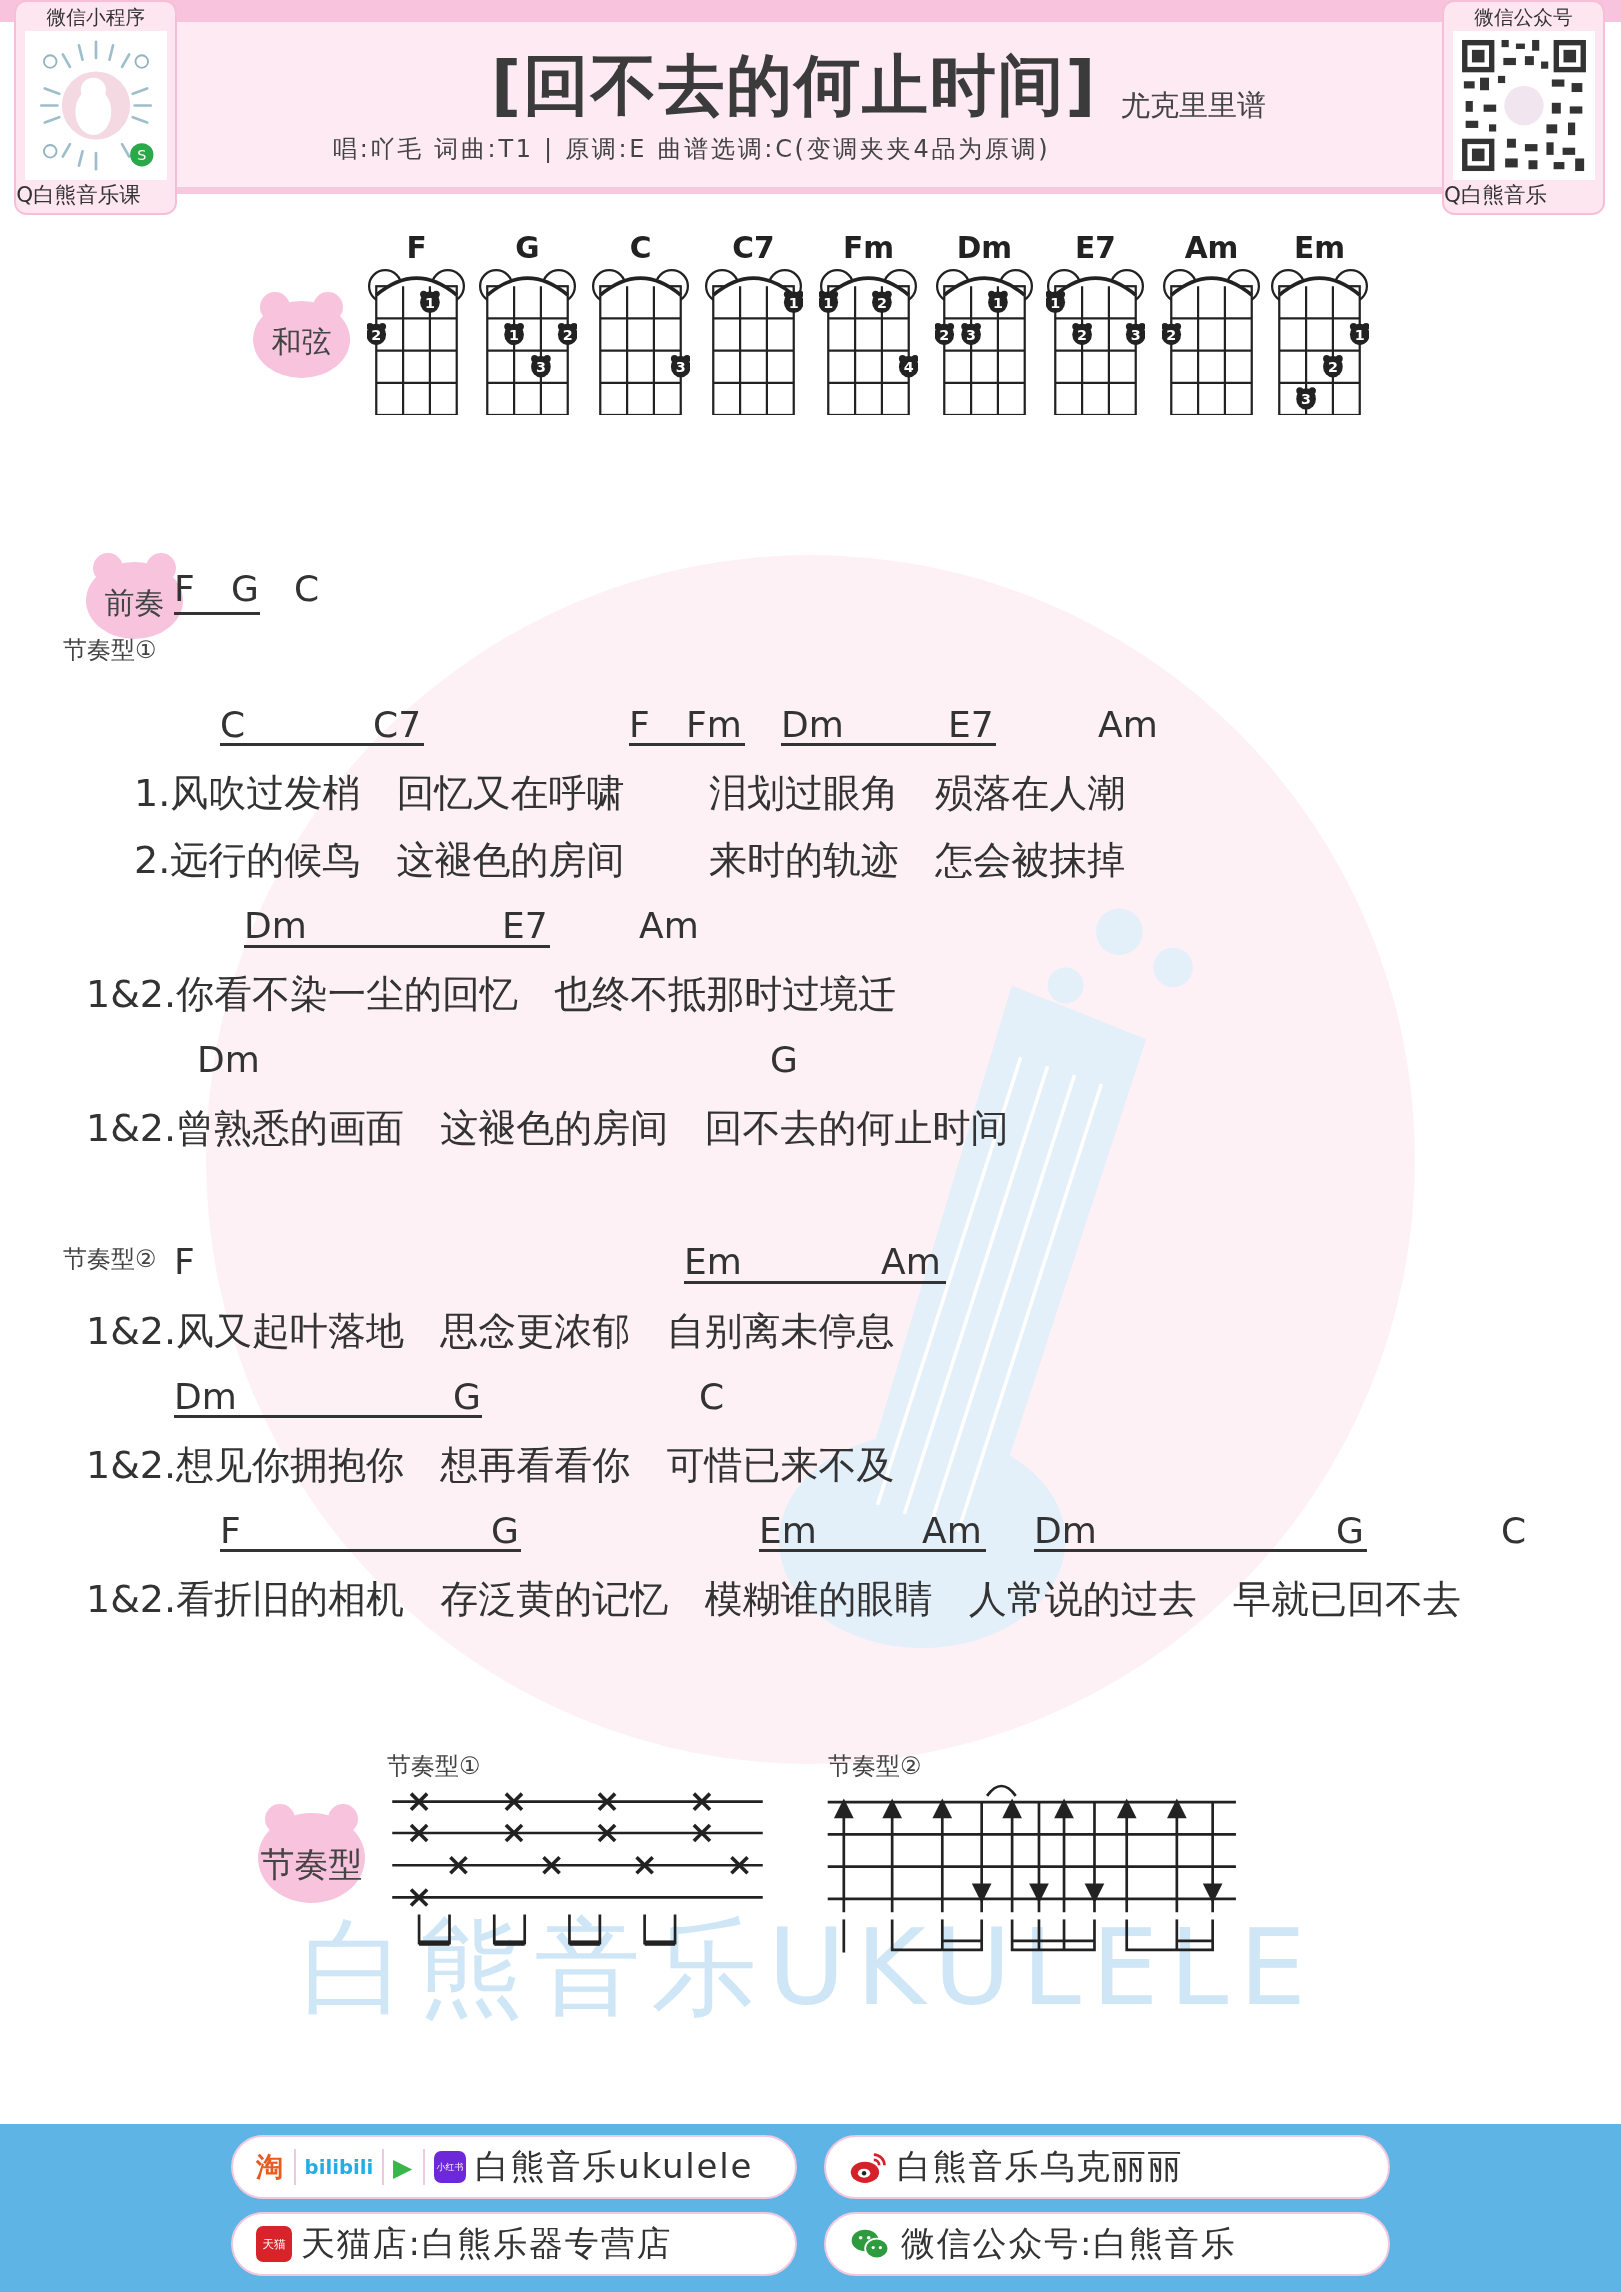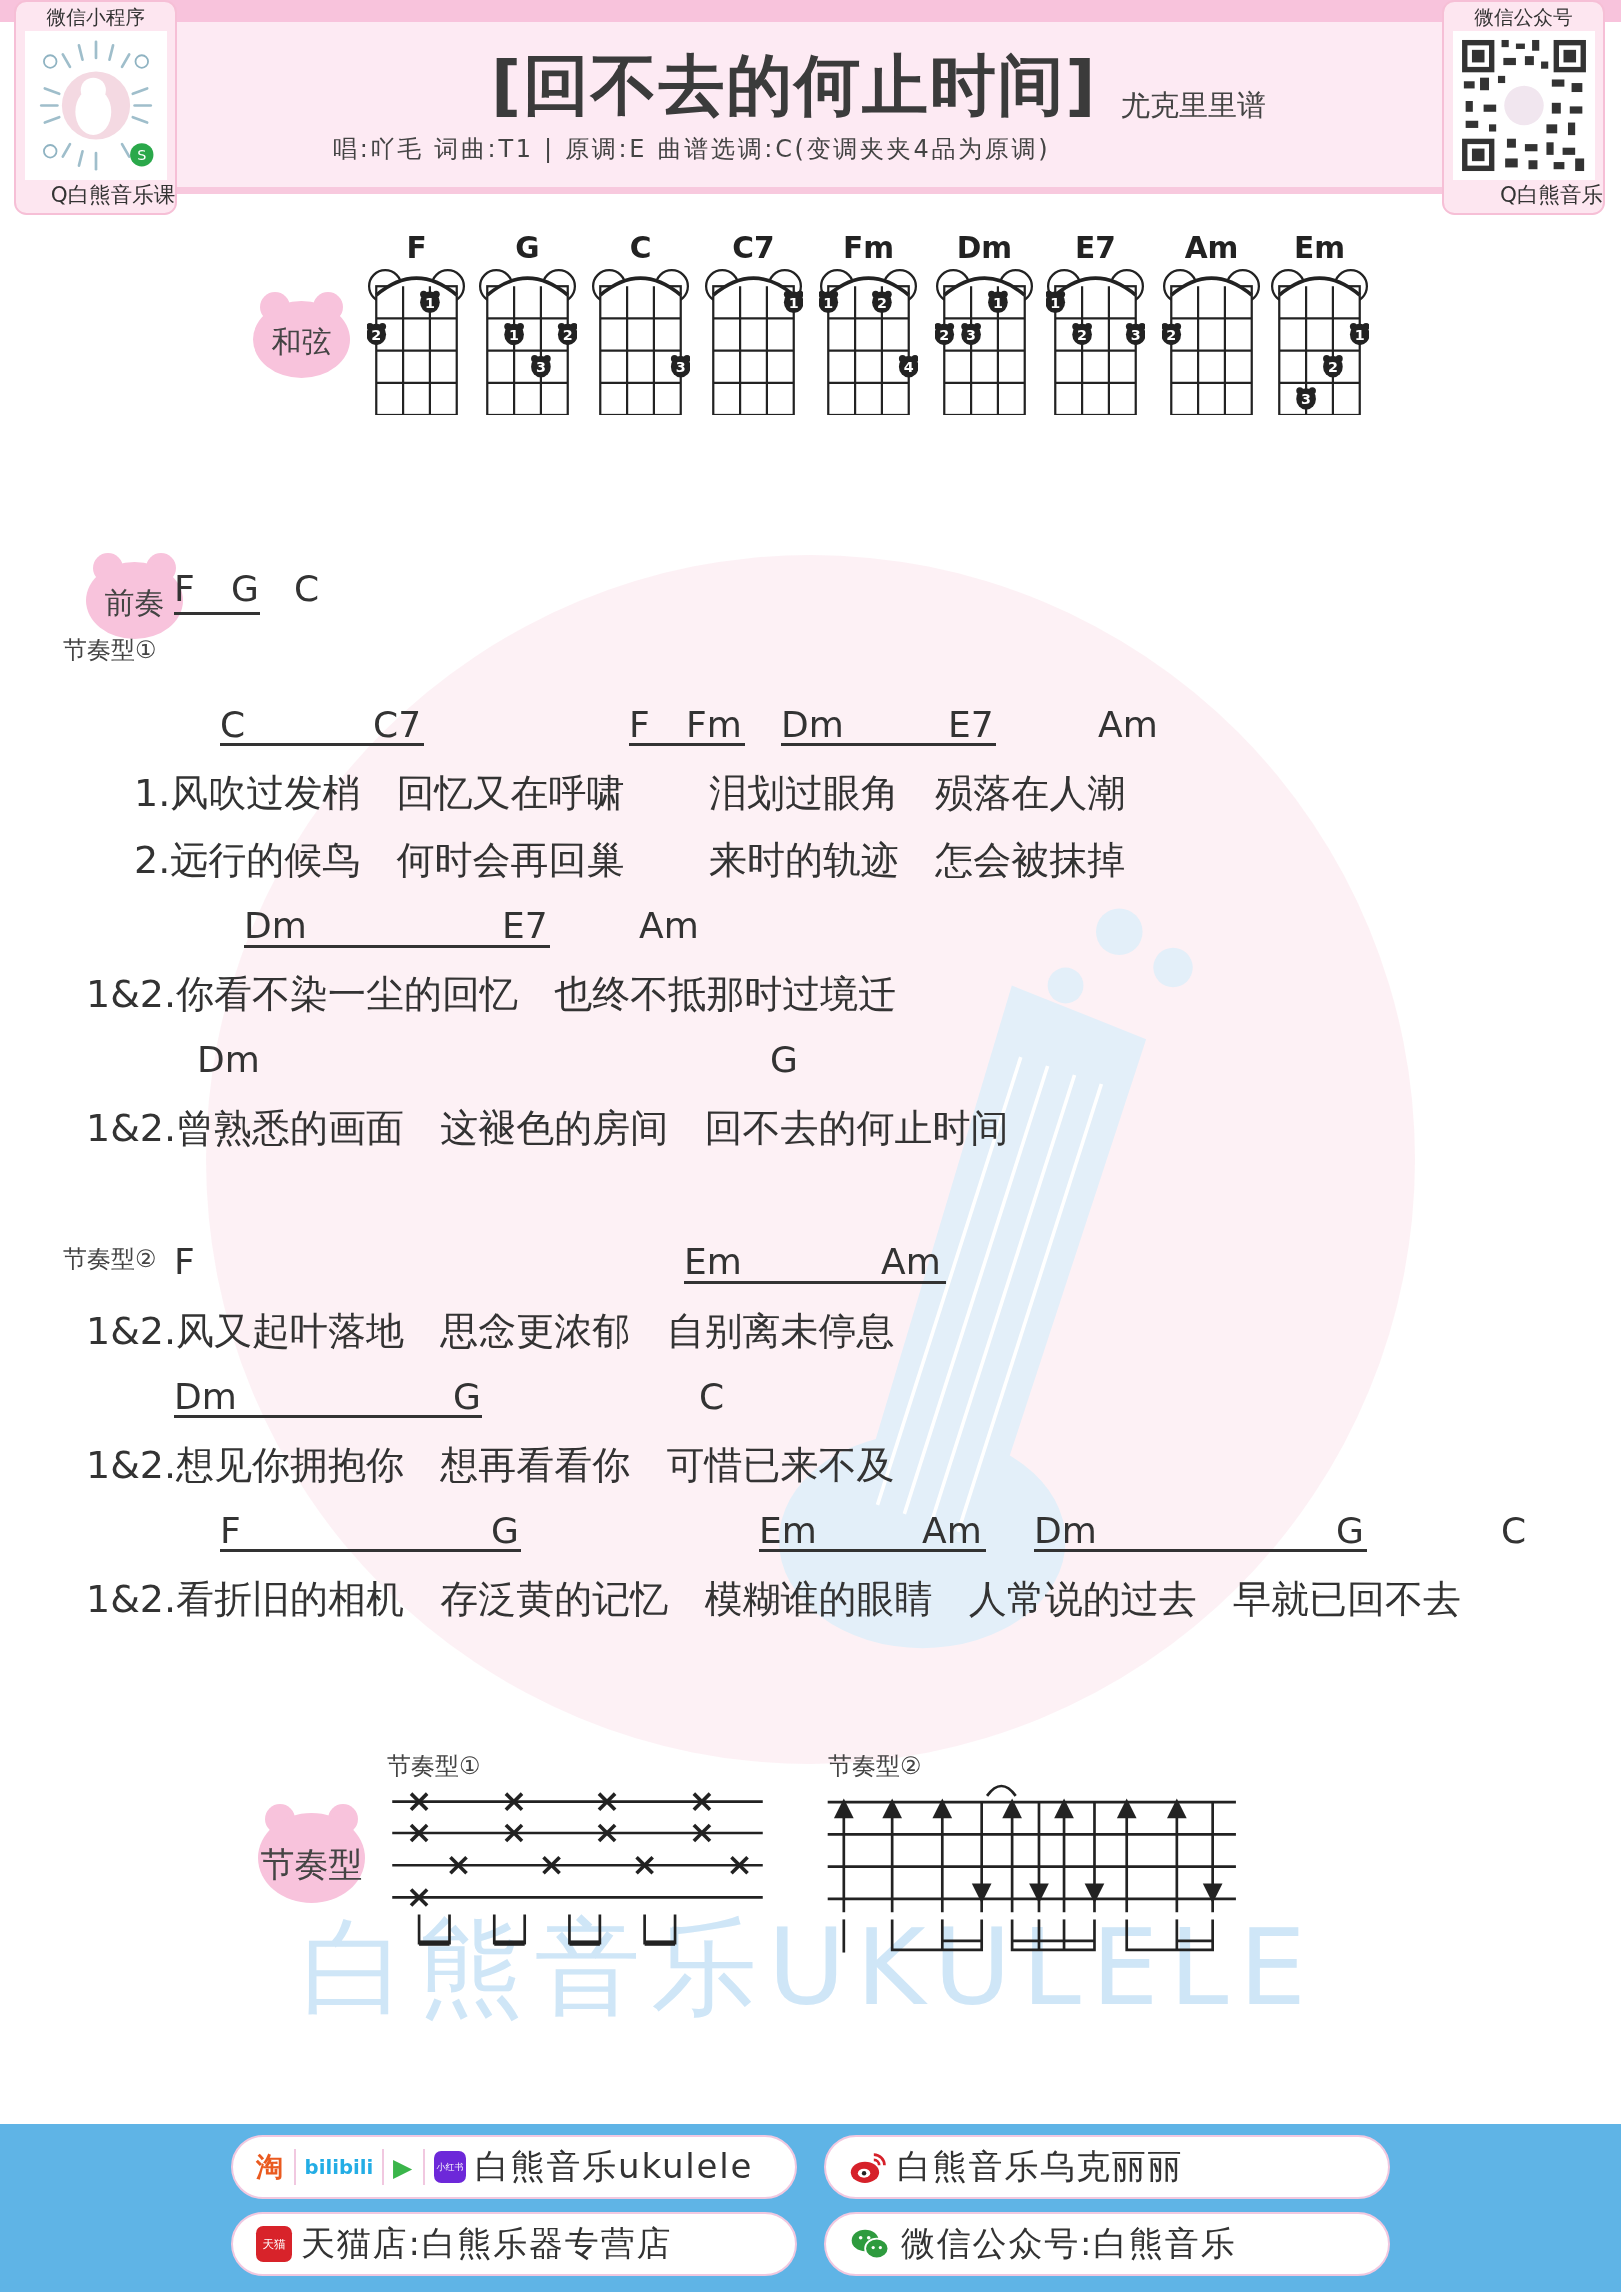--- a/index.html
+++ b/index.html
@@ -7,21 +7,21 @@
   body { position: relative; font-family: "DejaVu Sans", "Liberation Sans", sans-serif; color: #333333; }
 
   
   .header-band { position: absolute; left: 0; top: 0; width: 1622px; height: 21.5px; background: #f8c3dc; }
   .header-panel { position: absolute; left: 18px; top: 21.5px; width: 1586px; height: 172px; background: #fdeaf3; border-bottom: 7.2px solid #f8c9de; }
   .qr-card { position: absolute; top: 0; width: 163px; height: 215px; background: #fde6f0; border: 2.7px solid #f6bfd6; border-radius: 12.5px; }
   .qr-card.left { left: 14.3px; }
   .qr-card.right { left: 1442px; }
   .qr-title { position: absolute; left: 0; top: 1.8px; width: 100%; text-align: center; font-size: 19.7px; color: #333; }
   .qr-box { position: absolute; left: 9px; top: 29px; width: 142px; height: 149px; background: #fff; }
-  .qr-foot { position: absolute; left: 0; bottom: 3.6px; width: 100%; text-align: right; font-size: 21.5px; color: #333; }
+  .qr-foot { position: absolute; left: 0; bottom: 3.6px; width: 100%; text-align: left; font-size: 21.5px; color: #333; }
   .title { position: absolute; left: 491px; top: 41px; font-size: 66px; font-weight: bold; color: #3b3b3b; letter-spacing: 1.8px; }
   .title-suffix { position: absolute; left: 1121px; top: 86px; font-size: 29px; color: #444; }
   .subtitle { position: absolute; left: 333px; top: 133px; font-size: 24px; color: #444; letter-spacing: 2.7px; }
 
   
   .wm-circle { position: absolute; left: 206px; top: 555px; width: 1209px; height: 1209px; border-radius: 50%; background: #fdf0f4; opacity: 0.9; }
   .wm-bear { position: absolute; left: 743px; top: 878px; width: 466px; height: 806px; }
   .wm-text { position: absolute; left: 301px; top: 1897px; font-size: 106px; color: #cfe6f7; letter-spacing: 10.7px; font-family: "DejaVu Sans", sans-serif; }
 
   
@@ -396,21 +396,21 @@
 <div class="uline" style="left:220px; top:743px; width:204px;"></div>
 <div class="chord" style="left:629px; top:704px;">F</div>
 <div class="chord" style="left:686px; top:704px;">Fm</div>
 <div class="uline" style="left:629px; top:743px; width:116px;"></div>
 <div class="chord" style="left:781px; top:704px;">Dm</div>
 <div class="chord" style="left:948px; top:704px;">E7</div>
 <div class="uline" style="left:781px; top:743px; width:215px;"></div>
 <div class="chord" style="left:1098px; top:704px;">Am</div>
 
 <div class="line" style="left:134px; top:768px;"><span>1.</span><span>风吹过发梢   回忆又在呼啸       泪划过眼角   殒落在人潮</span></div>
-<div class="line" style="left:134px; top:835px;"><span>2.</span><span>远行的候鸟   何时会再回巢       来时的轨迹   怎会被抹掉</span></div>
+<div class="line" style="left:134px; top:835px;"><span>2.</span><span>远行的候鸟   这褪色的房间       来时的轨迹   怎会被抹掉</span></div>
 
 <div class="chord" style="left:244px; top:905px;">Dm</div>
 <div class="chord" style="left:502px; top:905px;">E7</div>
 <div class="uline" style="left:244px; top:945px; width:306px;"></div>
 <div class="chord" style="left:639px; top:905px;">Am</div>
 
 <div class="line" style="left:86px; top:969px;"><span>1&amp;2.</span><span>你看不染一尘的回忆   也终不抵那时过境迁</span></div>
 
 <div class="chord" style="left:197px; top:1039px;">Dm</div>
 <div class="chord" style="left:770px; top:1039px;">G</div>

